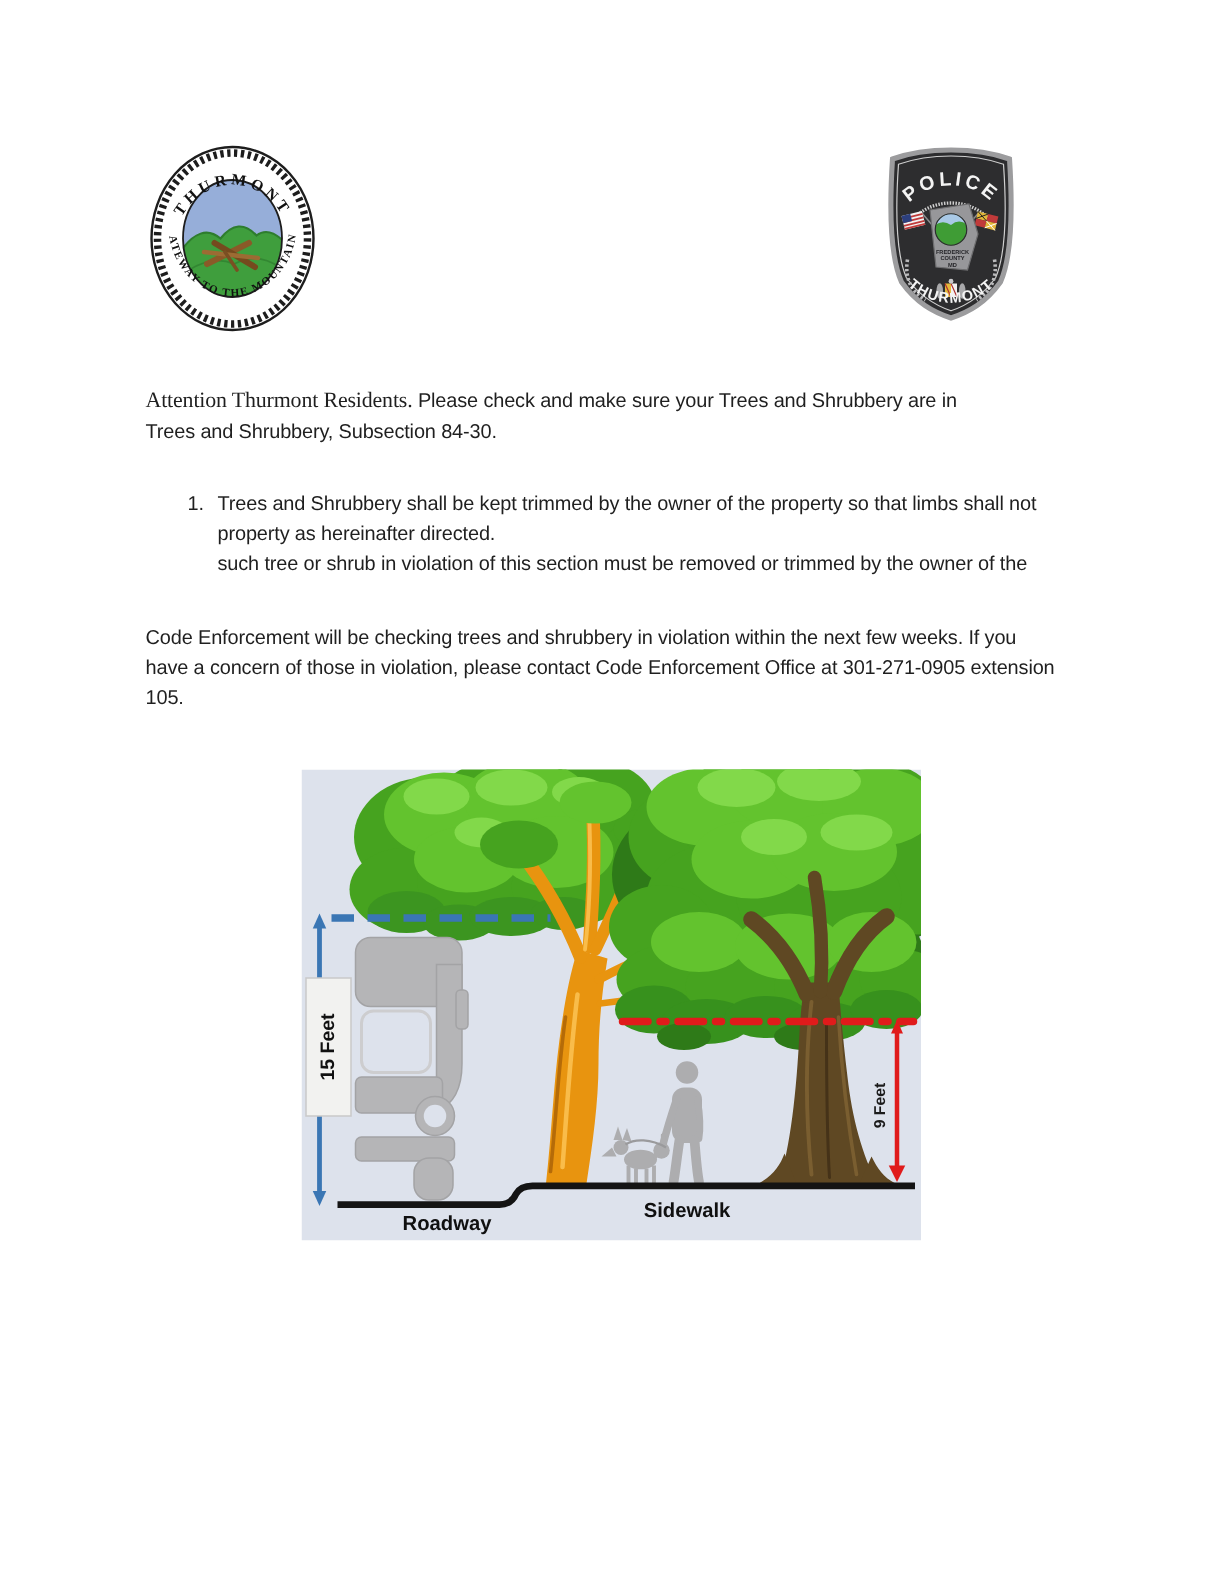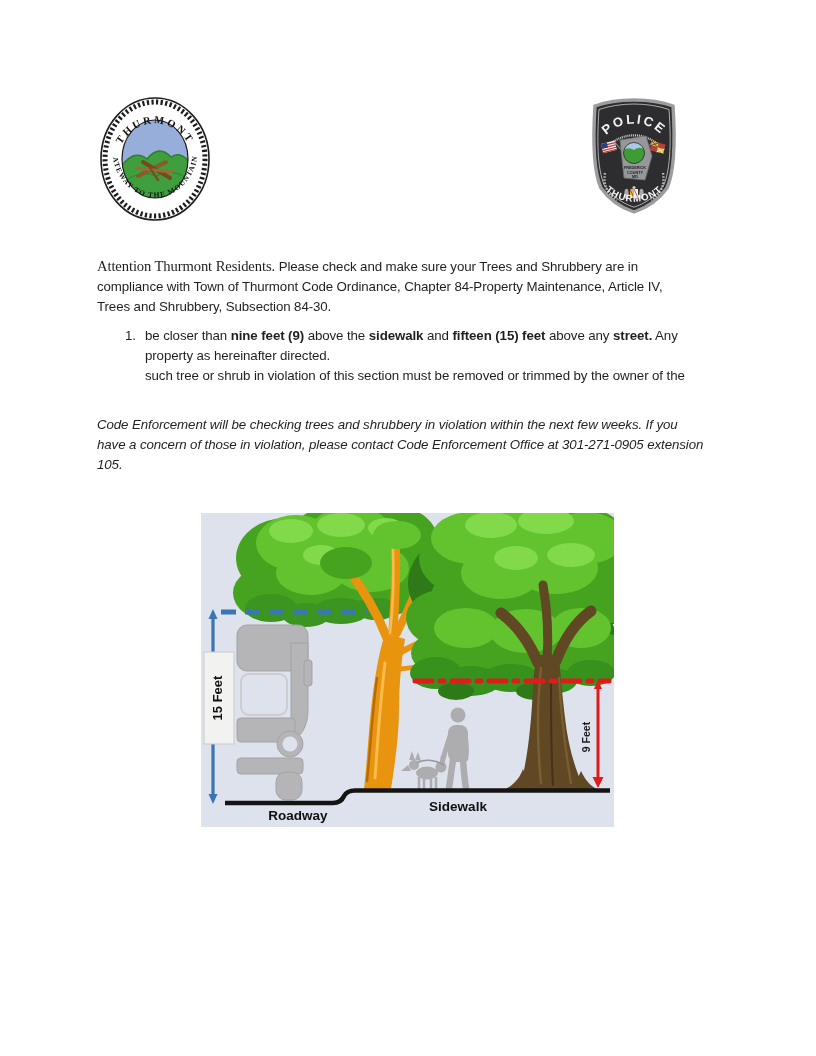--- a/index.html
+++ b/index.html
@@ -10,21 +10,21 @@
   }
   .abs { position:absolute; }
   .bodytext { font-size:13.3px; line-height:19.8px; letter-spacing:-0.1px; }
   .line { display:block; }
   .lead { font-family:"Liberation Serif", serif; font-size:14.6px; }
   .b { font-weight:700; }
   .listwrap { position:absolute; left:97px; top:326px; width:640px; }
   .listnum { position:absolute; left:28px; top:0; }
   .listbody { margin-left:48px; }
   .para1 { left:97px; top:257px; width:650px; }
-  .para2 { left:97px; top:415px; width:650px;font-style:italic; }
+  .para2 { left:97px; top:415px; width:650px; }
   .seal-box { left:100px; top:96px; width:110px; height:126px; }
   .badge-box { left:588px; top:97px; width:92px; height:118px; }
   .diagram-box { left:201px; top:513px; width:413px; height:228px;border-radius:10px; }
   svg { display:block; }
 </style>
 </head>
 <body>
 
 <div class="page">
 
@@ -119,28 +119,27 @@
         <circle cx="46" cy="90.5" r="1.6" fill="#c9c9cb"></circle>
       </g>
       <text font-family="Liberation Sans, sans-serif" font-size="9.6" font-weight="700" fill="#f4f4f4" letter-spacing="1">
         <textPath href="#badgeBotArc" startOffset="50%" text-anchor="middle">THURMONT</textPath>
       </text>
     </svg>
   </div>
 
   <div class="abs para1 bodytext">
     <span class="line"><span class="lead">Attention Thurmont Residents.</span><span> Please check and make sure your Trees and Shrubbery are in</span></span>
-    <span class="line">compliance with Town of Thurmont Code Ordinance, Chapter 84-Property Maintenance, Article IV,</span>
     <span class="line">Trees and Shrubbery, Subsection 84-30.</span>
   </div>
 
   <div class="listwrap bodytext">
     <span class="listnum">1.</span>
     <div class="listbody">
-      <span class="line"><span>be closer than </span><span class="b">nine feet (9)</span><span> above the </span><span class="b">sidewalk</span><span> and </span><span class="b">fifteen (15) feet</span><span> above any </span><span class="b">street.</span><span> Any</span></span>
+      <span class="line">Trees and Shrubbery shall be kept trimmed by the owner of the property so that limbs shall not</span>
       <span class="line">property as hereinafter directed.</span>
       <span class="line">such tree or shrub in violation of this section must be removed or trimmed by the owner of the</span>
     </div>
   </div>
 
   <div class="abs para2 bodytext">
     <span class="line">Code Enforcement will be checking trees and shrubbery in violation within the next few weeks. If you</span>
     <span class="line">have a concern of those in violation, please contact Code Enforcement Office at 301-271-0905 extension</span>
     <span class="line">105.</span>
   </div>

